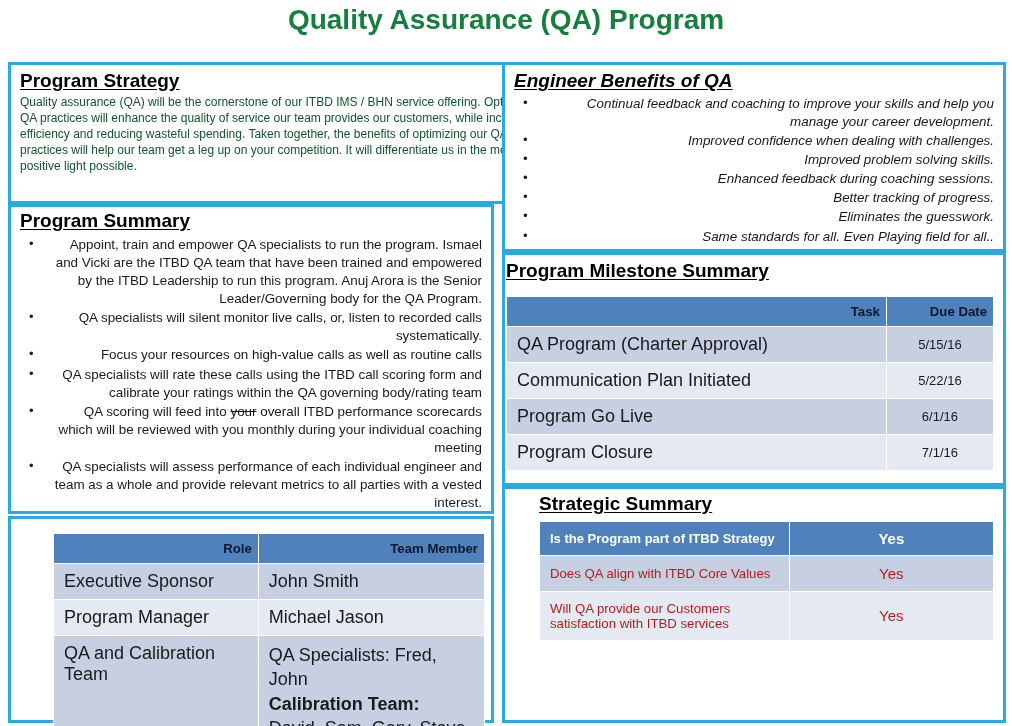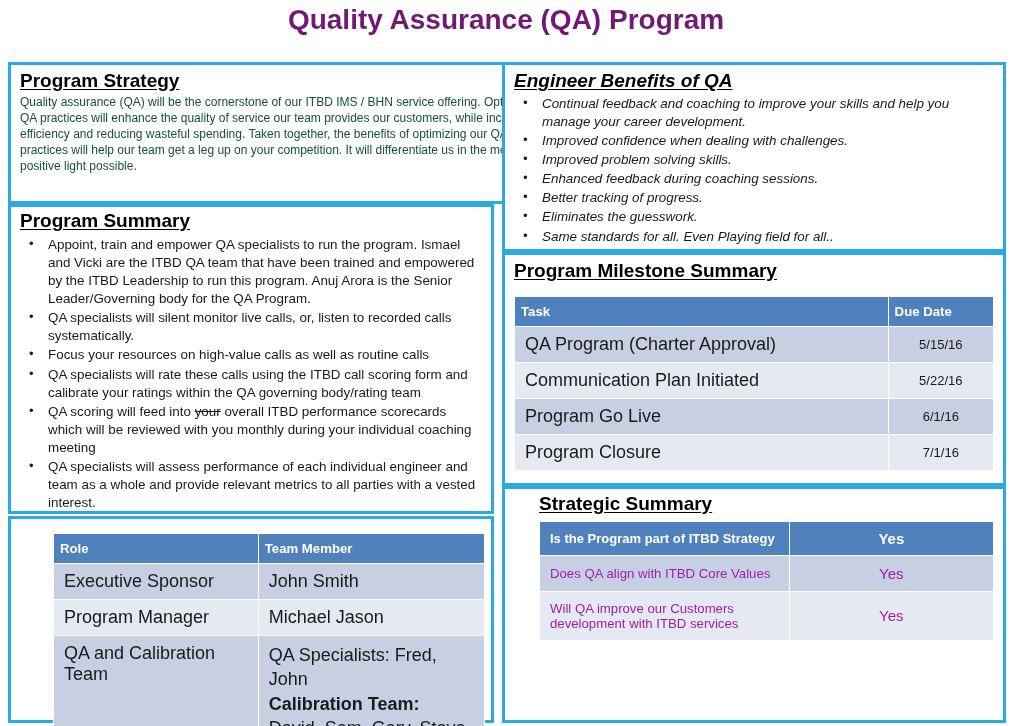--- a/index.html
+++ b/index.html
@@ -11,21 +11,21 @@
     overflow:hidden;
   }
   .page{position:relative;width:1012px;height:726px;}
 
   
   .title{
     position:absolute;left:0;top:4px;width:1012px;
     text-align:center;
     font-size:28px;
     font-weight:bold;
-    color:#701a75;
+    color:#15803d;
     letter-spacing:0px;
   }
 
   
   .panel{
     position:absolute;
     box-sizing:border-box;
     border:3px solid #29ABE2;
     background:#ffffff;
   }
@@ -44,21 +44,21 @@
   .body-txt{
     font-size:12px;
     line-height:1.33;
     color:#14532d;
   }
   .body-txt p{margin:0;}
   .strike{text-decoration:line-through;}
 
   
   ul.dots{
-    margin:2px 0 0 0;padding:0;list-style:none;
+    margin:2px 0 0 0;padding:0;list-style:none;text-align:right;
   }
   ul.dots li{
     position:relative;
     padding-left:28px;
     font-size:13.4px;
     line-height:1.35;
     margin-bottom:1px;
     color:#1a1a1a;
   }
   ul.dots li:before{
@@ -69,24 +69,24 @@
   }
 
   
   table.tbl{
     border-collapse:collapse;
     width:100%;
     table-layout:fixed;
   }
   table.tbl th{
     background:#4F81BD;
-    color:#ffffff;
+    color:#0f172a;
     font-size:13.2px;
     font-weight:bold;
-    text-align:left;
+    text-align:right;
     padding:7px 6px;
     border:1px solid #ffffff;
   }
   table.tbl td{
     font-size:18px;
     padding:7px 10px;
     border:1px solid #ffffff;
     color:#1a1a1a;
     vertical-align:middle;
   }
@@ -98,21 +98,21 @@
 
   
   table.strat{border-collapse:collapse;width:100%;table-layout:fixed;}
   table.strat th{
     background:#4F81BD;color:#fff;font-size:13px;font-weight:bold;
     border:1px solid #ffffff;padding:8px 10px;
   }
   table.strat th.q{text-align:left;}
   table.strat th.a{text-align:center;font-size:15px;}
   table.strat td{
-    border:1px solid #ffffff;padding:9px 10px;font-size:13.2px;color:#a21caf;
+    border:1px solid #ffffff;padding:9px 10px;font-size:13.2px;color:#b91c1c;
     vertical-align:middle;
   }
   table.strat td.a{text-align:center;font-size:15px;}
   table.strat tr.odd td{background:#C7CFE2;}
   table.strat tr.even td{background:#E5E9F2;}
 
   .pad{padding:6px 9px 4px 9px;}
 </style>
 </head>
 <body>
@@ -188,21 +188,21 @@
         <li>Improved problem solving skills.</li>
         <li>Enhanced feedback during coaching sessions.</li>
         <li>Better tracking of progress.</li>
         <li>Eliminates the guesswork.</li>
         <li>Same standards for all. Even Playing field for all..</li>
       </ul>
     </div>
   </div>
 
   <div class="panel" style="left:502px;top:252px;width:504px;height:234px;">
-    <div style="padding:6px 9px 4px 9px;">
+    <div style="padding:6px 9px 4px 1px;">
       <div class="sec-head">Program Milestone Summary</div>
       <table class="tbl milestone" style="margin-top:12px;">
         <colgroup>
             <col style="width:78%">
             <col style="width:22%">
           </colgroup>
         <thead>
           <tr>
             <th>Task</th>
             <th>Due Date</th>
@@ -243,21 +243,21 @@
             <th class="q">Is the Program part of ITBD Strategy</th>
             <th class="a">Yes</th>
           </tr>
         </thead>
         <tbody>
           <tr class="odd">
             <td>Does QA align with ITBD Core Values</td>
             <td class="a">Yes</td>
           </tr>
           <tr class="even">
-            <td>Will QA improve our Customers development with ITBD services</td>
+            <td>Will QA provide our Customers satisfaction with ITBD services</td>
             <td class="a">Yes</td>
           </tr>
         </tbody>
       </table>
     </div>
   </div>
 
 </div>
 
 </body></html>

